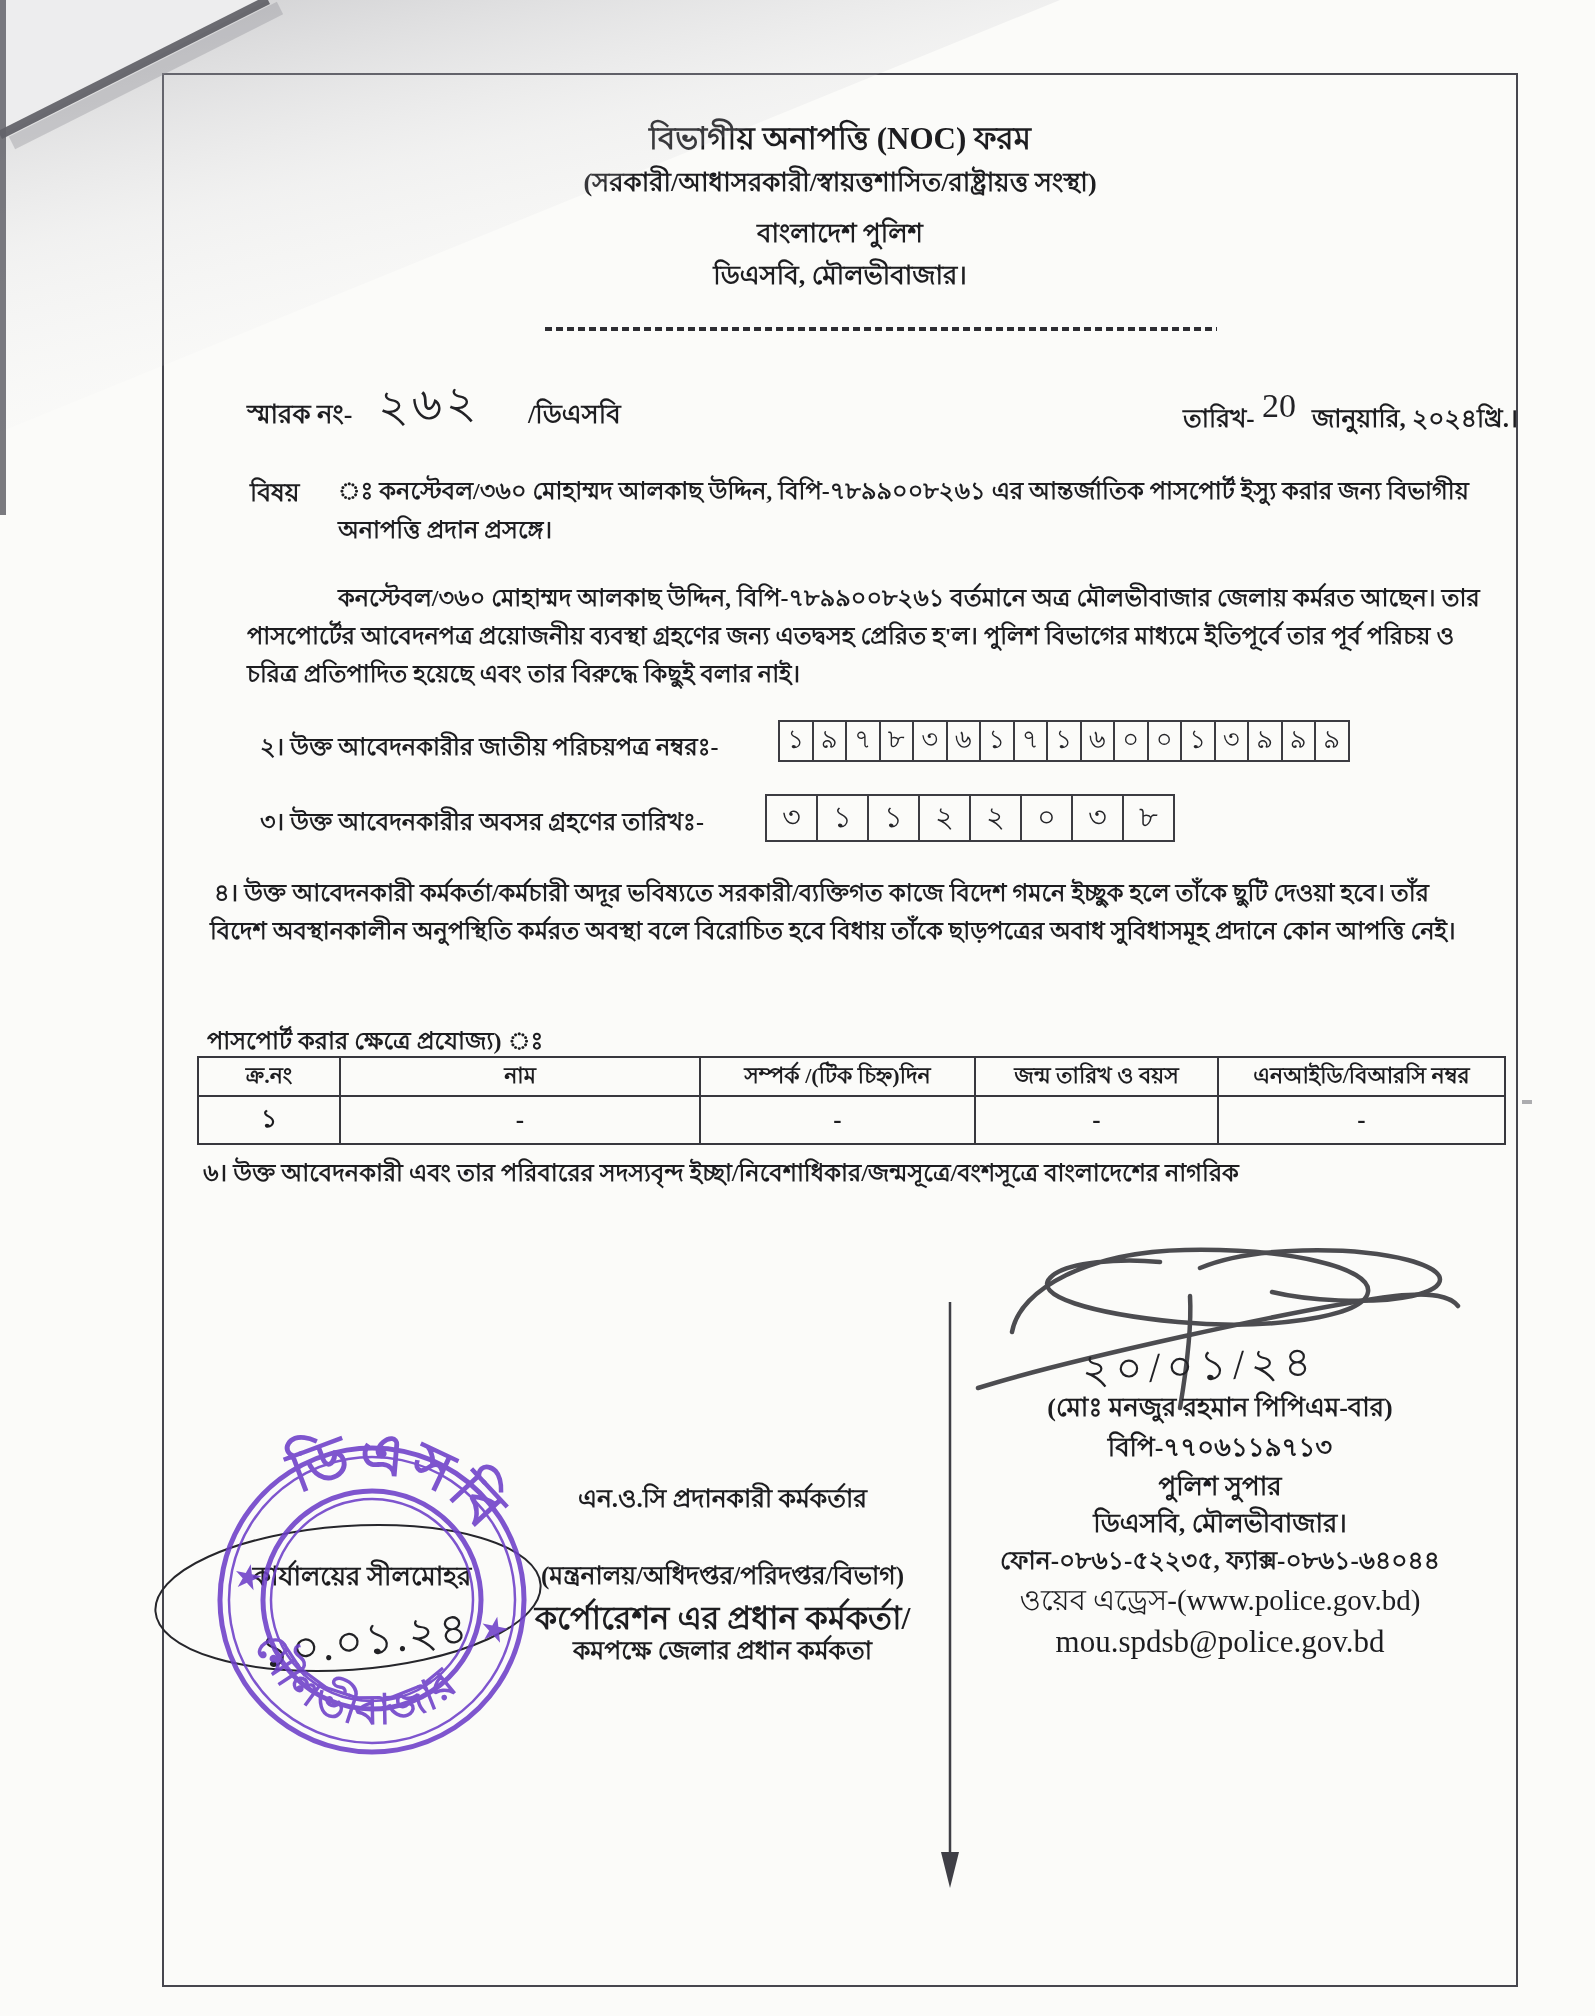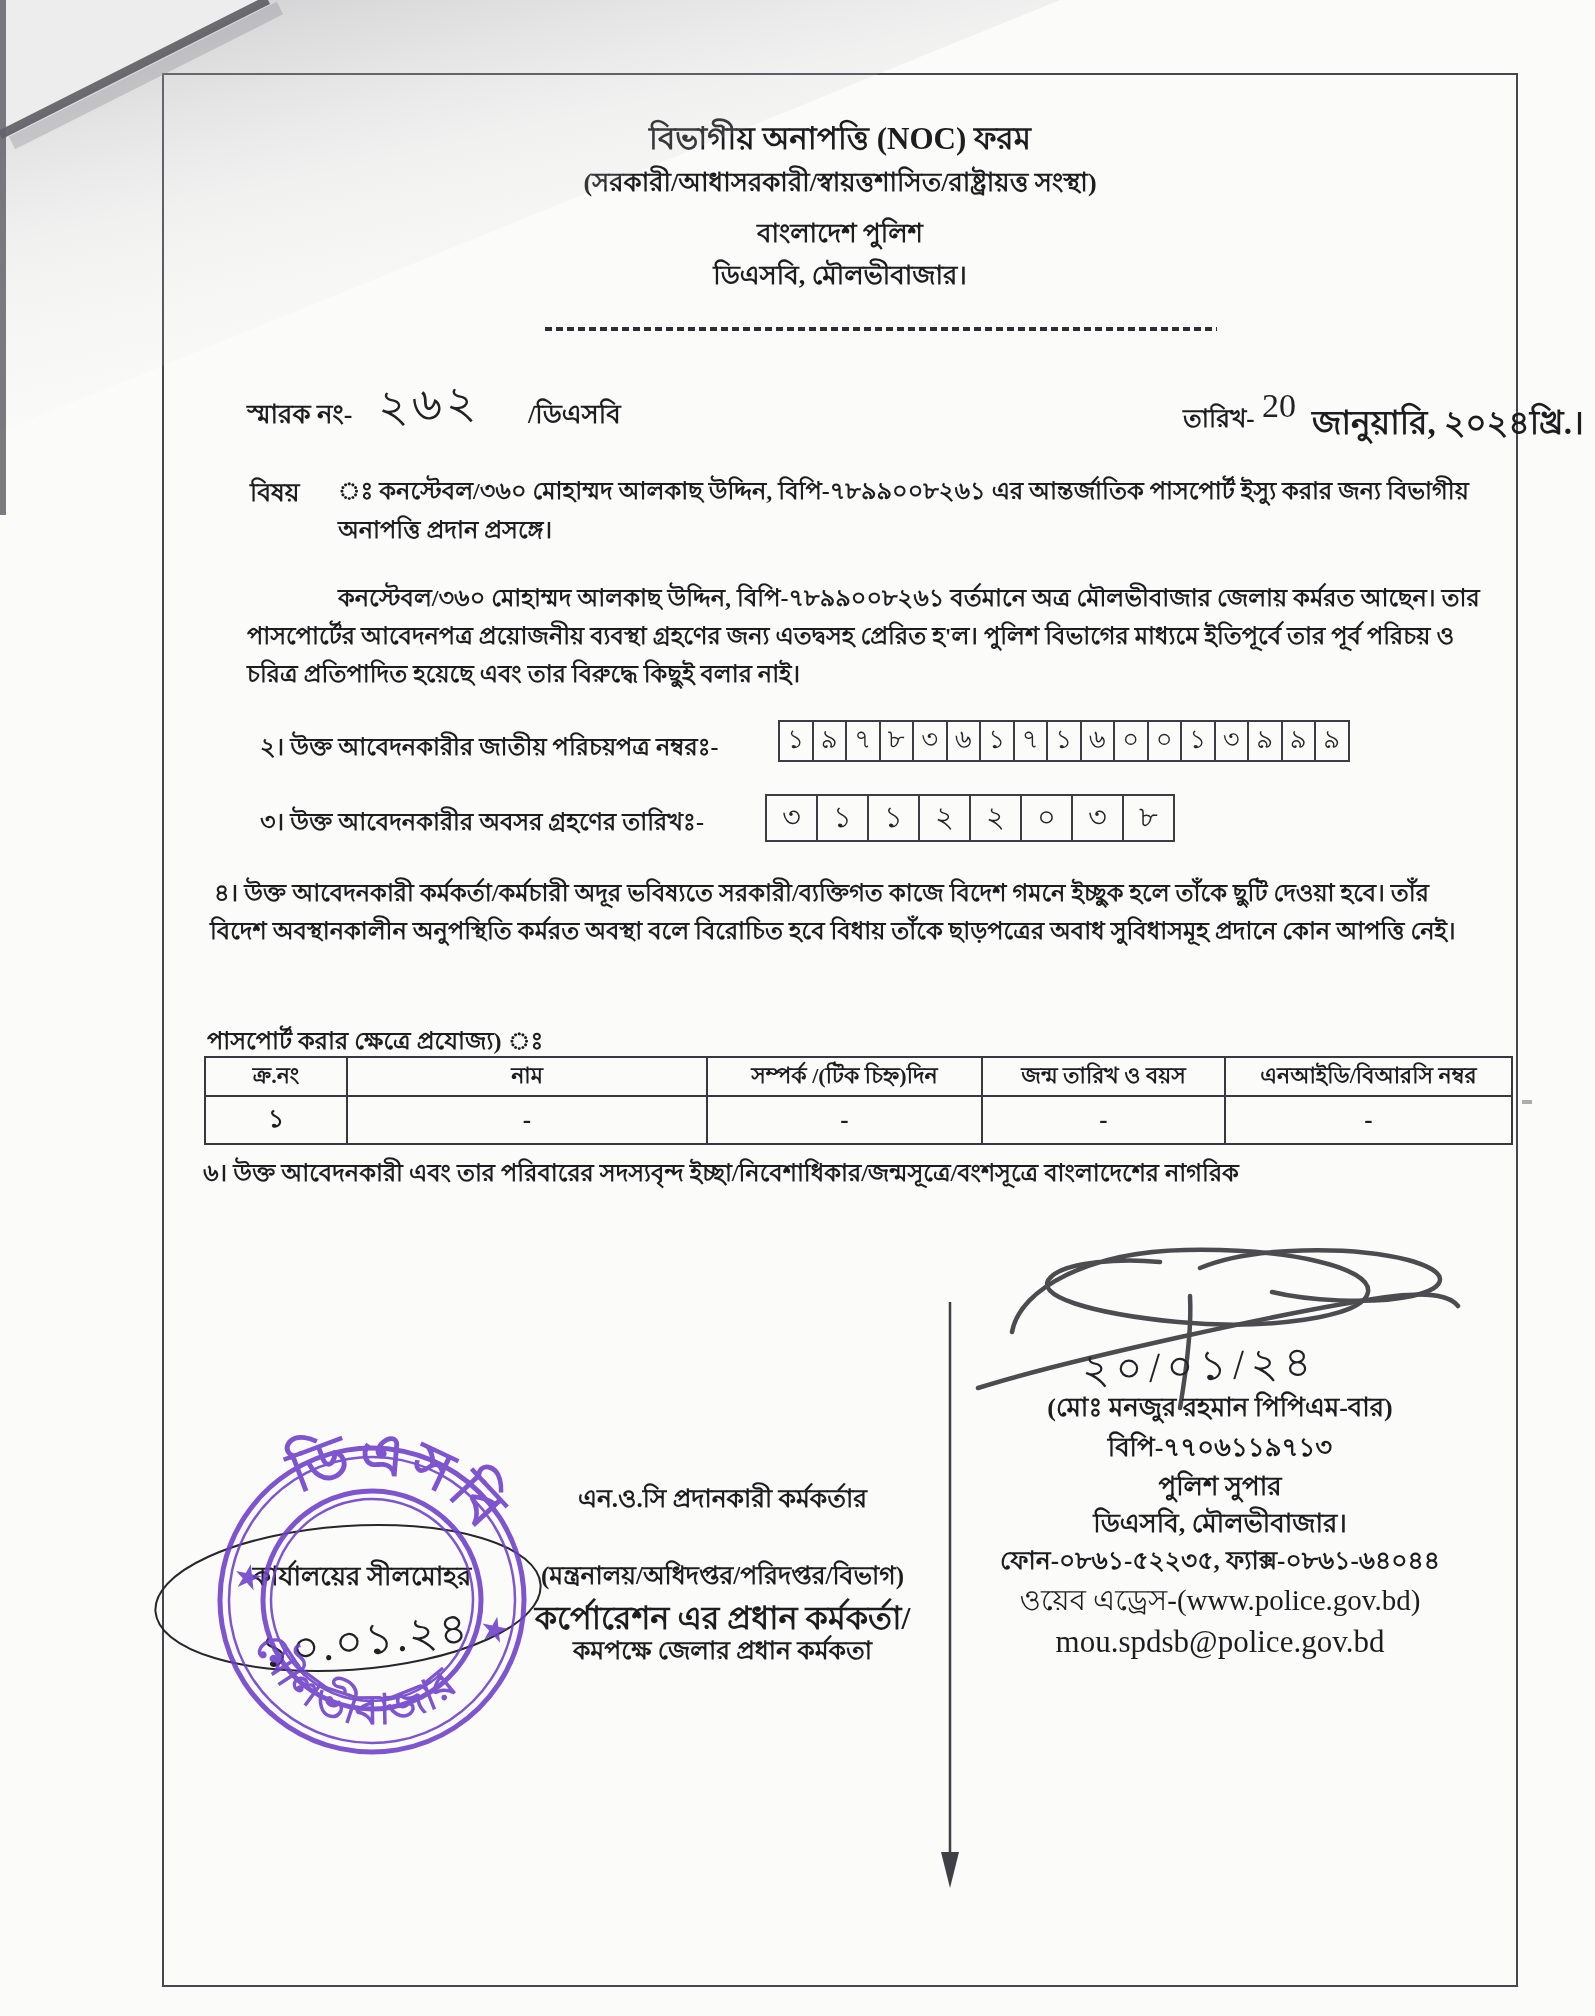--- a/index.html
+++ b/index.html
@@ -13,21 +13,21 @@
         border:2px solid #46464e;pointer-events:none;}
   #divider{position:absolute;left:545px;top:327px;width:672px;height:4px;
         background:repeating-linear-gradient(90deg,#2e2e33 0 7px,transparent 7px 11px);}
   .digit-row{position:absolute;display:flex;}
   .digit-box{box-sizing:border-box;border:2px solid #3c3c42;margin-left:-2px;
         display:flex;align-items:center;justify-content:center;
         font-size:26px;font-weight:500;color:#26262a;background:transparent;}
   .digit-box:first-child{margin-left:0;}
   #nid-row .digit-box{width:35.5px;height:42px;}
   #retire-row .digit-box{width:53px;height:48px;font-size:29px;}
-  table.tbl{position:absolute;left:204px;top:1056px;border-collapse:collapse;table-layout:fixed;}
+  table.tbl{position:absolute;left:197px;top:1056px;border-collapse:collapse;table-layout:fixed;}
   table.tbl th,table.tbl td{border:2px solid #38383e;padding:0;text-align:center;vertical-align:middle;}
   table.tbl th{height:36px;font-size:22px;font-weight:700;}
   table.tbl td{height:46px;font-size:25px;font-weight:600;}
   svg{position:absolute;overflow:visible;}
   #artifacts{left:0;top:0;pointer-events:none;}
 </style>
 </head>
 <body>
 
 <div id="page">
@@ -38,21 +38,21 @@
   <div class="t c" style="left:340px;top:167px;width:1000px;font-size:26px;font-weight:700;">(সরকারী/আধাসরকারী/স্বায়ত্তশাসিত/রাষ্ট্রায়ত্ত সংস্থা)</div>
   <div class="t c" style="left:400px;top:218px;width:880px;font-size:26px;">বাংলাদেশ পুলিশ</div>
   <div class="t c" style="left:400px;top:260px;width:880px;font-size:26px;">ডিএসবি, মৌলভীবাজার।</div>
   <div id="divider"></div>
 
   <div class="t" style="left:247px;top:399px;font-size:26px;">স্মারক নং-</div>
   <div class="t hand" style="left:378px;top:376px;font-size:46px;transform:rotate(-3deg);letter-spacing:4px;">২৬২</div>
   <div class="t" style="left:528px;top:399px;font-size:26px;">/ডিএসবি</div>
   <div class="t" style="left:1183px;top:403px;font-size:25px;">তারিখ-</div>
   <div class="t hand" style="left:1262px;top:385px;font-size:34px;">20</div>
-  <div class="t" style="left:1312px;top:403px;font-size:33px;">জানুয়ারি, ২০২৪খ্রি.।</div>
+  <div class="t" style="left:1312px;top:403px;font-size:25px;">জানুয়ারি, ২০২৪খ্রি.।</div>
 
   <div class="t" style="left:250px;top:477px;font-size:25px;">বিষয়</div>
   <div class="t" style="left:338px;top:476px;font-size:24px;">ঃ কনস্টেবল/৩৬০ মোহাম্মদ আলকাছ উদ্দিন, বিপি-৭৮৯৯০০৮২৬১ এর আন্তর্জাতিক পাসপোর্ট ইস্যু করার জন্য বিভাগীয়</div>
   <div class="t" style="left:338px;top:515px;font-size:24px;">অনাপত্তি প্রদান প্রসঙ্গে।</div>
 
   <div class="t" style="left:338px;top:583px;font-size:24px;">কনস্টেবল/৩৬০ মোহাম্মদ আলকাছ উদ্দিন, বিপি-৭৮৯৯০০৮২৬১ বর্তমানে অত্র মৌলভীবাজার জেলায় কর্মরত আছেন। তার</div>
   <div class="t" style="left:247px;top:621px;font-size:24px;">পাসপোর্টের আবেদনপত্র প্রয়োজনীয় ব্যবস্থা গ্রহণের জন্য এতদ্বসহ প্রেরিত হ'ল। পুলিশ বিভাগের মাধ্যমে ইতিপূর্বে তার পূর্ব পরিচয় ও</div>
   <div class="t" style="left:247px;top:659px;font-size:24px;text-align:center;">চরিত্র প্রতিপাদিত হয়েছে এবং তার বিরুদ্ধে কিছুই বলার নাই।</div>
 
   <div class="t" style="left:260px;top:732px;font-size:24px;">২। উক্ত আবেদনকারীর জাতীয় পরিচয়পত্র নম্বরঃ-</div>

